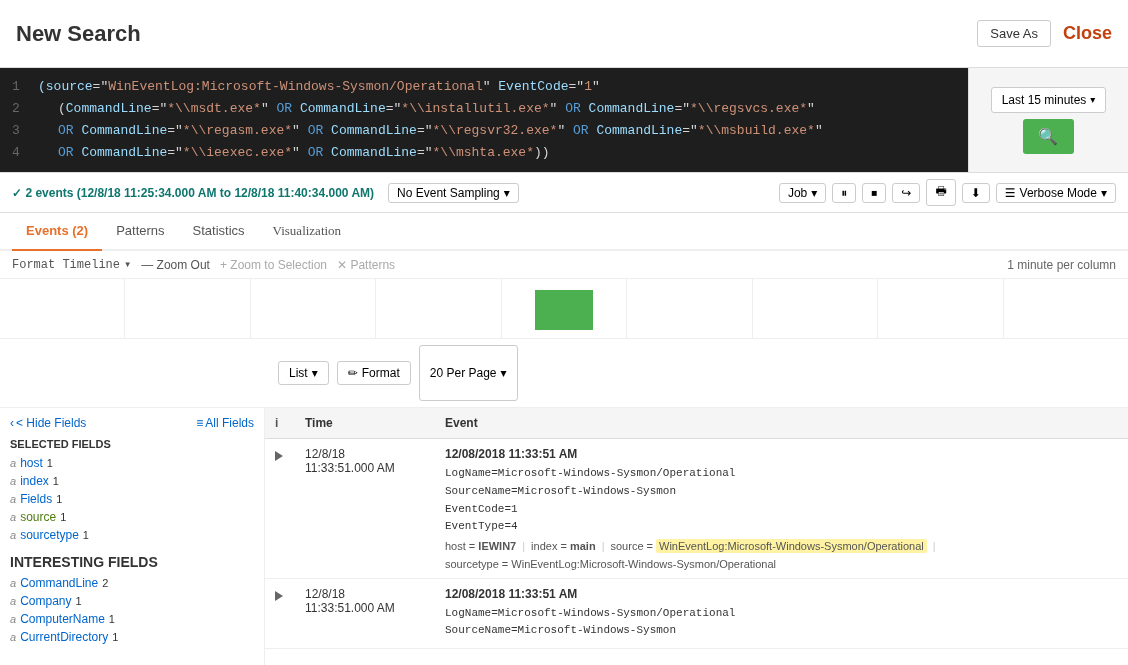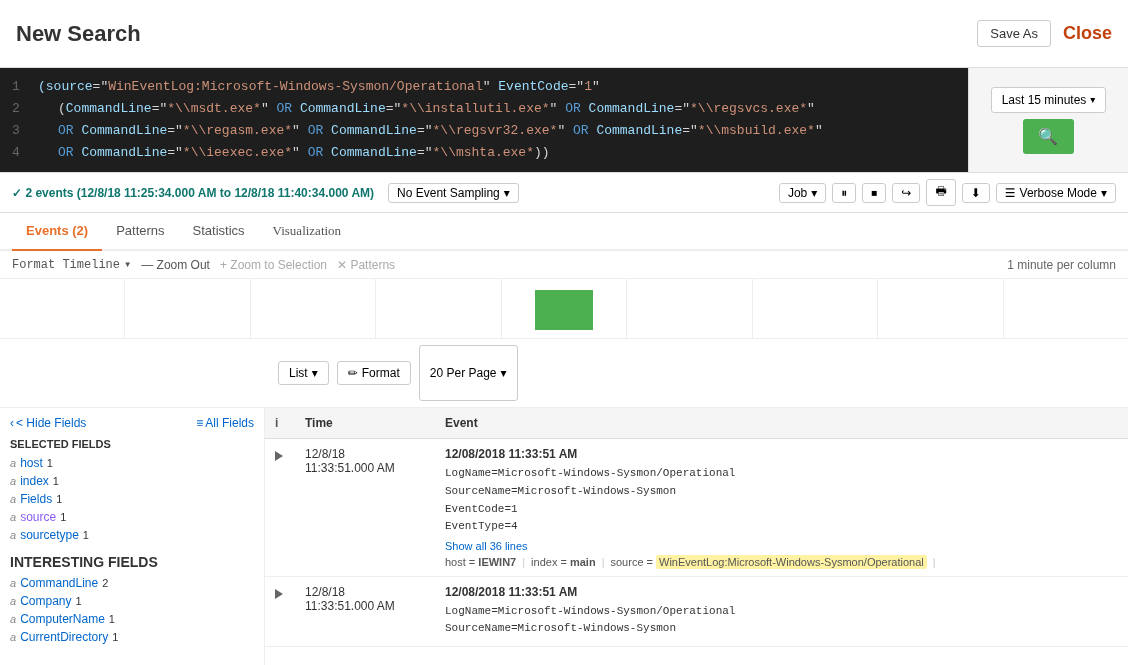--- a/index.html
+++ b/index.html
@@ -149,21 +149,21 @@
         <span style="color:#0066cc; cursor:pointer;">index</span>
         <span style="color:#333; font-size:11px;">1</span>
       </div>
       <div style="display:flex; align-items:center; gap:4px; padding:2px 0; font-size:12px;">
         <span style="color:#888; font-style:italic; font-size:11px;">a</span>
         <span style="color:#0066cc; cursor:pointer;">Fields</span>
         <span style="color:#333; font-size:11px;">1</span>
       </div>
       <div style="display:flex; align-items:center; gap:4px; padding:2px 0; font-size:12px;">
         <span style="color:#888; font-style:italic; font-size:11px;">a</span>
-        <span style="color:#8b5cf6; cursor:pointer;">source</span>
+        <span style="color:#4d7c0f; cursor:pointer;">source</span>
         <span style="color:#333; font-size:11px;">1</span>
       </div>
       <div style="display:flex; align-items:center; gap:4px; padding:2px 0; font-size:12px;">
         <span style="color:#888; font-style:italic; font-size:11px;">a</span>
         <span style="color:#0066cc; cursor:pointer;">sourcetype</span>
         <span style="color:#333; font-size:11px;">1</span>
       </div>
     </div>
 
     <div>
@@ -208,28 +208,28 @@
         <div>11:33:51.000 AM</div>
       </div>
       <div style="flex:1; font-size:12px;">
         <div style="font-weight:bold; margin-bottom:4px;">12/08/2018 11:33:51 AM</div>
         <div style="font-family:'Courier New',monospace; font-size:11px; color:#333; line-height:1.6;">
           <div>LogName=Microsoft-Windows-Sysmon/Operational</div>
           <div>SourceName=Microsoft-Windows-Sysmon</div>
           <div>EventCode=1</div>
           <div>EventType=4</div>
         </div>
-        <div style="color:#0066cc; cursor:pointer; font-size:11px; margin:4px 0;">Show all 36 lines</div>
         <div style="display:flex; gap:6px; flex-wrap:wrap; align-items:center; font-size:11px; color:#555; margin-top:4px;">
           <span style="cursor:pointer;">host = <strong>IEWIN7</strong></span>
           <span style="color:#ccc;">|</span>
           <span style="cursor:pointer;">index = <strong>main</strong></span>
           <span style="color:#ccc;">|</span>
           <span style="cursor:pointer;">source = <span style="background:#fff3a3; padding:1px 3px; border-radius:2px;">WinEventLog:Microsoft-Windows-Sysmon/Operational</span></span>
           <span style="color:#ccc;">|</span>
+          <span style="cursor:pointer;">sourcetype = WinEventLog:Microsoft-Windows-Sysmon/Operational</span>
         </div>
       </div>
     </div>
 
     <div style="display:flex; padding:8px 10px; gap:10px; border-bottom:1px solid #eee; align-items:flex-start;">
       <span style="width:20px; cursor:pointer; color:#555; margin-top:2px;">
         <span style="display:inline-block; width:0; height:0; border-top:5px solid transparent; border-bottom:5px solid transparent; border-left:8px solid #666;"></span>
       </span>
       <div style="width:130px; font-size:12px; color:#333; flex-shrink:0;">
         <div>12/8/18</div>

